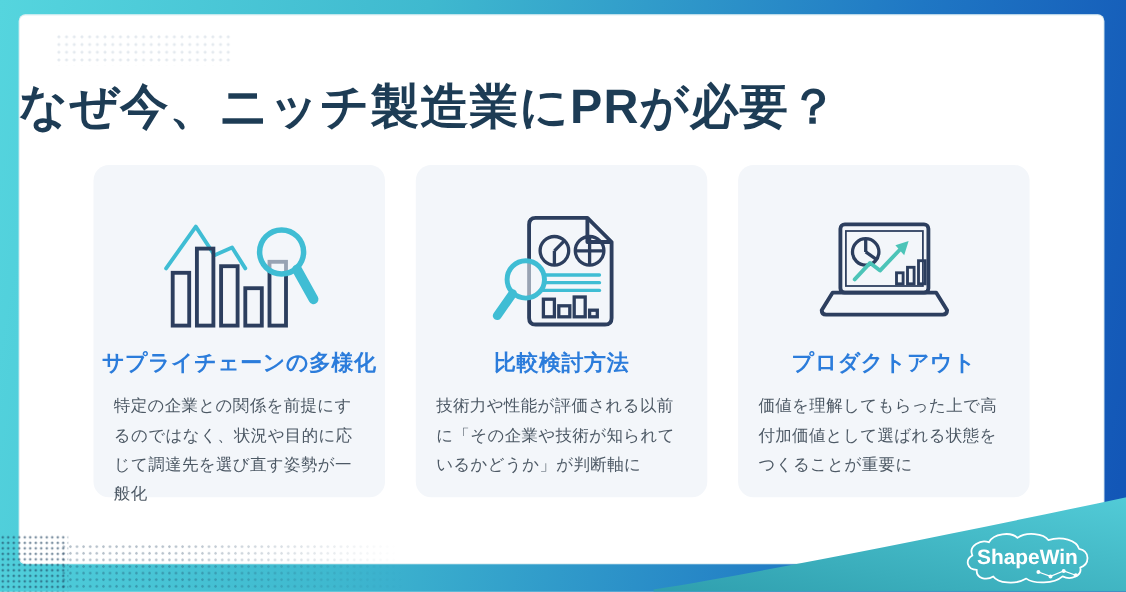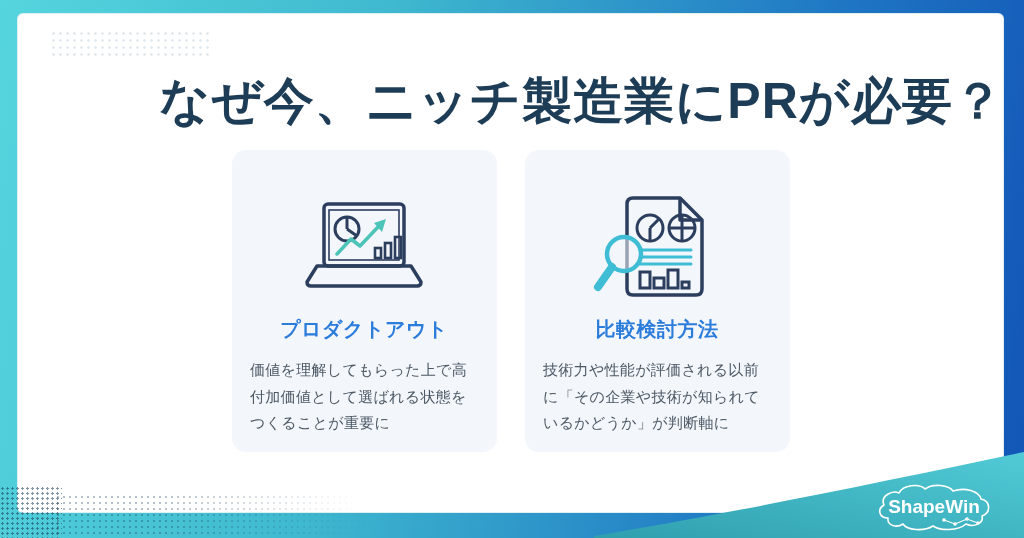--- a/index.html
+++ b/index.html
@@ -8,21 +8,21 @@
     font-family:"Liberation Sans","DejaVu Sans",sans-serif;
     background:linear-gradient(100deg,#55d5de 0%,#3fb9cf 35%,#1f77c4 75%,#1254b6 100%);
   }
   .content{
     position:absolute;top:13px;left:17px;right:20px;bottom:25px;
     background:#ffffff;border-radius:6px;
     box-shadow:inset 0 0 0 1px rgba(40,150,170,.15);
   }
   .slide-title{
     position:absolute;top:55px;left:0;right:0;
-    text-align:right;font-size:50px;font-weight:800;color:#1d3c55;
+    text-align:left;font-size:44px;font-weight:800;color:#1d3c55;
     letter-spacing:1px;
   }
   .cards{
     position:absolute;top:137px;left:0;right:0;
     display:flex;justify-content:center;gap:28px;
   }
   .card{
     width:265px;height:302px;background:#f3f6fa;border-radius:14px;
     box-sizing:border-box;padding-top:40px;
   }
@@ -63,39 +63,35 @@
 </style>
 </head>
 <body>
 
 <div class="content">
 
   <div class="slide-title">なぜ今、ニッチ製造業にPRが必要？</div>
 
   <div class="cards">
 
-
     <div class="card">
       <div class="icon-wrap">
         <svg width="150" height="110" viewBox="0 0 150 110" fill="none">
-          <rect x="35" y="12" width="80" height="62" rx="4" stroke="#2c3e5e" stroke-width="3.5"></rect>
-          <rect x="40" y="18" width="70" height="50" stroke="#2c3e5e" stroke-width="1.6"></rect>
-          <path d="M28,74 L122,74 L132,90 Q132,94 128,94 L22,94 Q18,94 18,90 Z" stroke="#2c3e5e" stroke-width="3.5" stroke-linejoin="round"></path>
-          <circle cx="58" cy="37" r="12" stroke="#2c3e5e" stroke-width="3"></circle>
-          <line x1="58" y1="37" x2="58" y2="25" stroke="#2c3e5e" stroke-width="3"></line>
-          <line x1="58" y1="37" x2="68" y2="44" stroke="#2c3e5e" stroke-width="3"></line>
-          <polyline points="48,62 62,47 71,54 89,35" stroke="#4cc4b8" stroke-width="3.5" stroke-linecap="round" stroke-linejoin="round"></polyline>
-          <polygon points="97,27 85,31 93,40" fill="#4cc4b8"></polygon>
-          <rect x="86" y="56" width="6" height="10" stroke="#2c3e5e" stroke-width="2.6"></rect>
-          <rect x="96" y="51" width="6" height="15" stroke="#2c3e5e" stroke-width="2.6"></rect>
-          <rect x="106" y="45" width="6" height="21" stroke="#2c3e5e" stroke-width="2.6"></rect>
+          <polyline points="8,52 35,14 52,40 68,33 80,52" stroke="#3fbdd4" stroke-width="3.5" stroke-linejoin="round" stroke-linecap="round"></polyline>
+          <rect x="14" y="56" width="15" height="48" stroke="#2c3e5e" stroke-width="3.5"></rect>
+          <rect x="36" y="34" width="15" height="70" stroke="#2c3e5e" stroke-width="3.5"></rect>
+          <rect x="58" y="50" width="15" height="54" stroke="#2c3e5e" stroke-width="3.5"></rect>
+          <rect x="80" y="70" width="15" height="34" stroke="#2c3e5e" stroke-width="3.5"></rect>
+          <rect x="102" y="46" width="15" height="58" stroke="#2c3e5e" stroke-width="3.5"></rect>
+          <circle cx="113" cy="37" r="20" stroke="#3fbdd4" stroke-width="5" fill="#f3f6fa" fill-opacity="0.55"></circle>
+          <line x1="127" y1="53" x2="142" y2="80" stroke="#3fbdd4" stroke-width="9" stroke-linecap="round"></line>
         </svg>
       </div>
-      <div class="card-heading">プロダクトアウト</div>
-      <div class="card-body">価値を理解してもらった上で高付加価値として選ばれる状態をつくることが重要に</div>
+      <div class="card-heading">サプライチェーンの多様化</div>
+      <div class="card-body">特定の企業との関係を前提にするのではなく、状況や目的に応じて調達先を選び直す姿勢が一般化</div>
     </div>
 
     <div class="card">
       <div class="icon-wrap">
         <svg width="150" height="110" viewBox="0 0 150 110" fill="none">
           <path d="M51,6 L98,6 L120,28 L120,97 Q120,103 114,103 L51,103 Q45,103 45,97 L45,12 Q45,6 51,6 Z" stroke="#2c3e5e" stroke-width="3.5" stroke-linejoin="round"></path>
           <path d="M98,6 L98,28 L120,28" stroke="#2c3e5e" stroke-width="3.5" stroke-linejoin="round"></path>
           <circle cx="68" cy="36" r="13" stroke="#2c3e5e" stroke-width="3"></circle>
           <line x1="68" y1="36" x2="77" y2="27" stroke="#2c3e5e" stroke-width="3"></line>
           <line x1="68" y1="36" x2="68" y2="49" stroke="#2c3e5e" stroke-width="3"></line>
@@ -108,20 +104,40 @@
           <rect x="58" y="80" width="10" height="16" stroke="#2c3e5e" stroke-width="3"></rect>
           <rect x="72" y="86" width="10" height="10" stroke="#2c3e5e" stroke-width="3"></rect>
           <rect x="86" y="78" width="10" height="18" stroke="#2c3e5e" stroke-width="3"></rect>
           <rect x="100" y="90" width="7" height="6" stroke="#2c3e5e" stroke-width="3"></rect>
           <circle cx="42" cy="62" r="17" stroke="#3fbdd4" stroke-width="4.5" fill="#f3f6fa" fill-opacity="0.55"></circle>
           <line x1="30" y1="75" x2="16" y2="95" stroke="#3fbdd4" stroke-width="8" stroke-linecap="round"></line>
         </svg>
       </div>
       <div class="card-heading">比較検討方法</div>
       <div class="card-body">技術力や性能が評価される以前に「その企業や技術が知られているかどうか」が判断軸に</div>
+    </div>
+
+    <div class="card">
+      <div class="icon-wrap">
+        <svg width="150" height="110" viewBox="0 0 150 110" fill="none">
+          <rect x="35" y="12" width="80" height="62" rx="4" stroke="#2c3e5e" stroke-width="3.5"></rect>
+          <rect x="40" y="18" width="70" height="50" stroke="#2c3e5e" stroke-width="1.6"></rect>
+          <path d="M28,74 L122,74 L132,90 Q132,94 128,94 L22,94 Q18,94 18,90 Z" stroke="#2c3e5e" stroke-width="3.5" stroke-linejoin="round"></path>
+          <circle cx="58" cy="37" r="12" stroke="#2c3e5e" stroke-width="3"></circle>
+          <line x1="58" y1="37" x2="58" y2="25" stroke="#2c3e5e" stroke-width="3"></line>
+          <line x1="58" y1="37" x2="68" y2="44" stroke="#2c3e5e" stroke-width="3"></line>
+          <polyline points="48,62 62,47 71,54 89,35" stroke="#4cc4b8" stroke-width="3.5" stroke-linecap="round" stroke-linejoin="round"></polyline>
+          <polygon points="97,27 85,31 93,40" fill="#4cc4b8"></polygon>
+          <rect x="86" y="56" width="6" height="10" stroke="#2c3e5e" stroke-width="2.6"></rect>
+          <rect x="96" y="51" width="6" height="15" stroke="#2c3e5e" stroke-width="2.6"></rect>
+          <rect x="106" y="45" width="6" height="21" stroke="#2c3e5e" stroke-width="2.6"></rect>
+        </svg>
+      </div>
+      <div class="card-heading">プロダクトアウト</div>
+      <div class="card-body">価値を理解してもらった上で高付加価値として選ばれる状態をつくることが重要に</div>
     </div>
 
   </div>
 </div>
 
 <svg class="swoosh" viewBox="0 0 430 90" preserveAspectRatio="none">
   <defs>
     <linearGradient id="swooshGrad" x1="0" y1="1" x2="1" y2="0">
       <stop offset="0" stop-color="#2f9fae"></stop>
       <stop offset="1" stop-color="#52cbd7"></stop>

